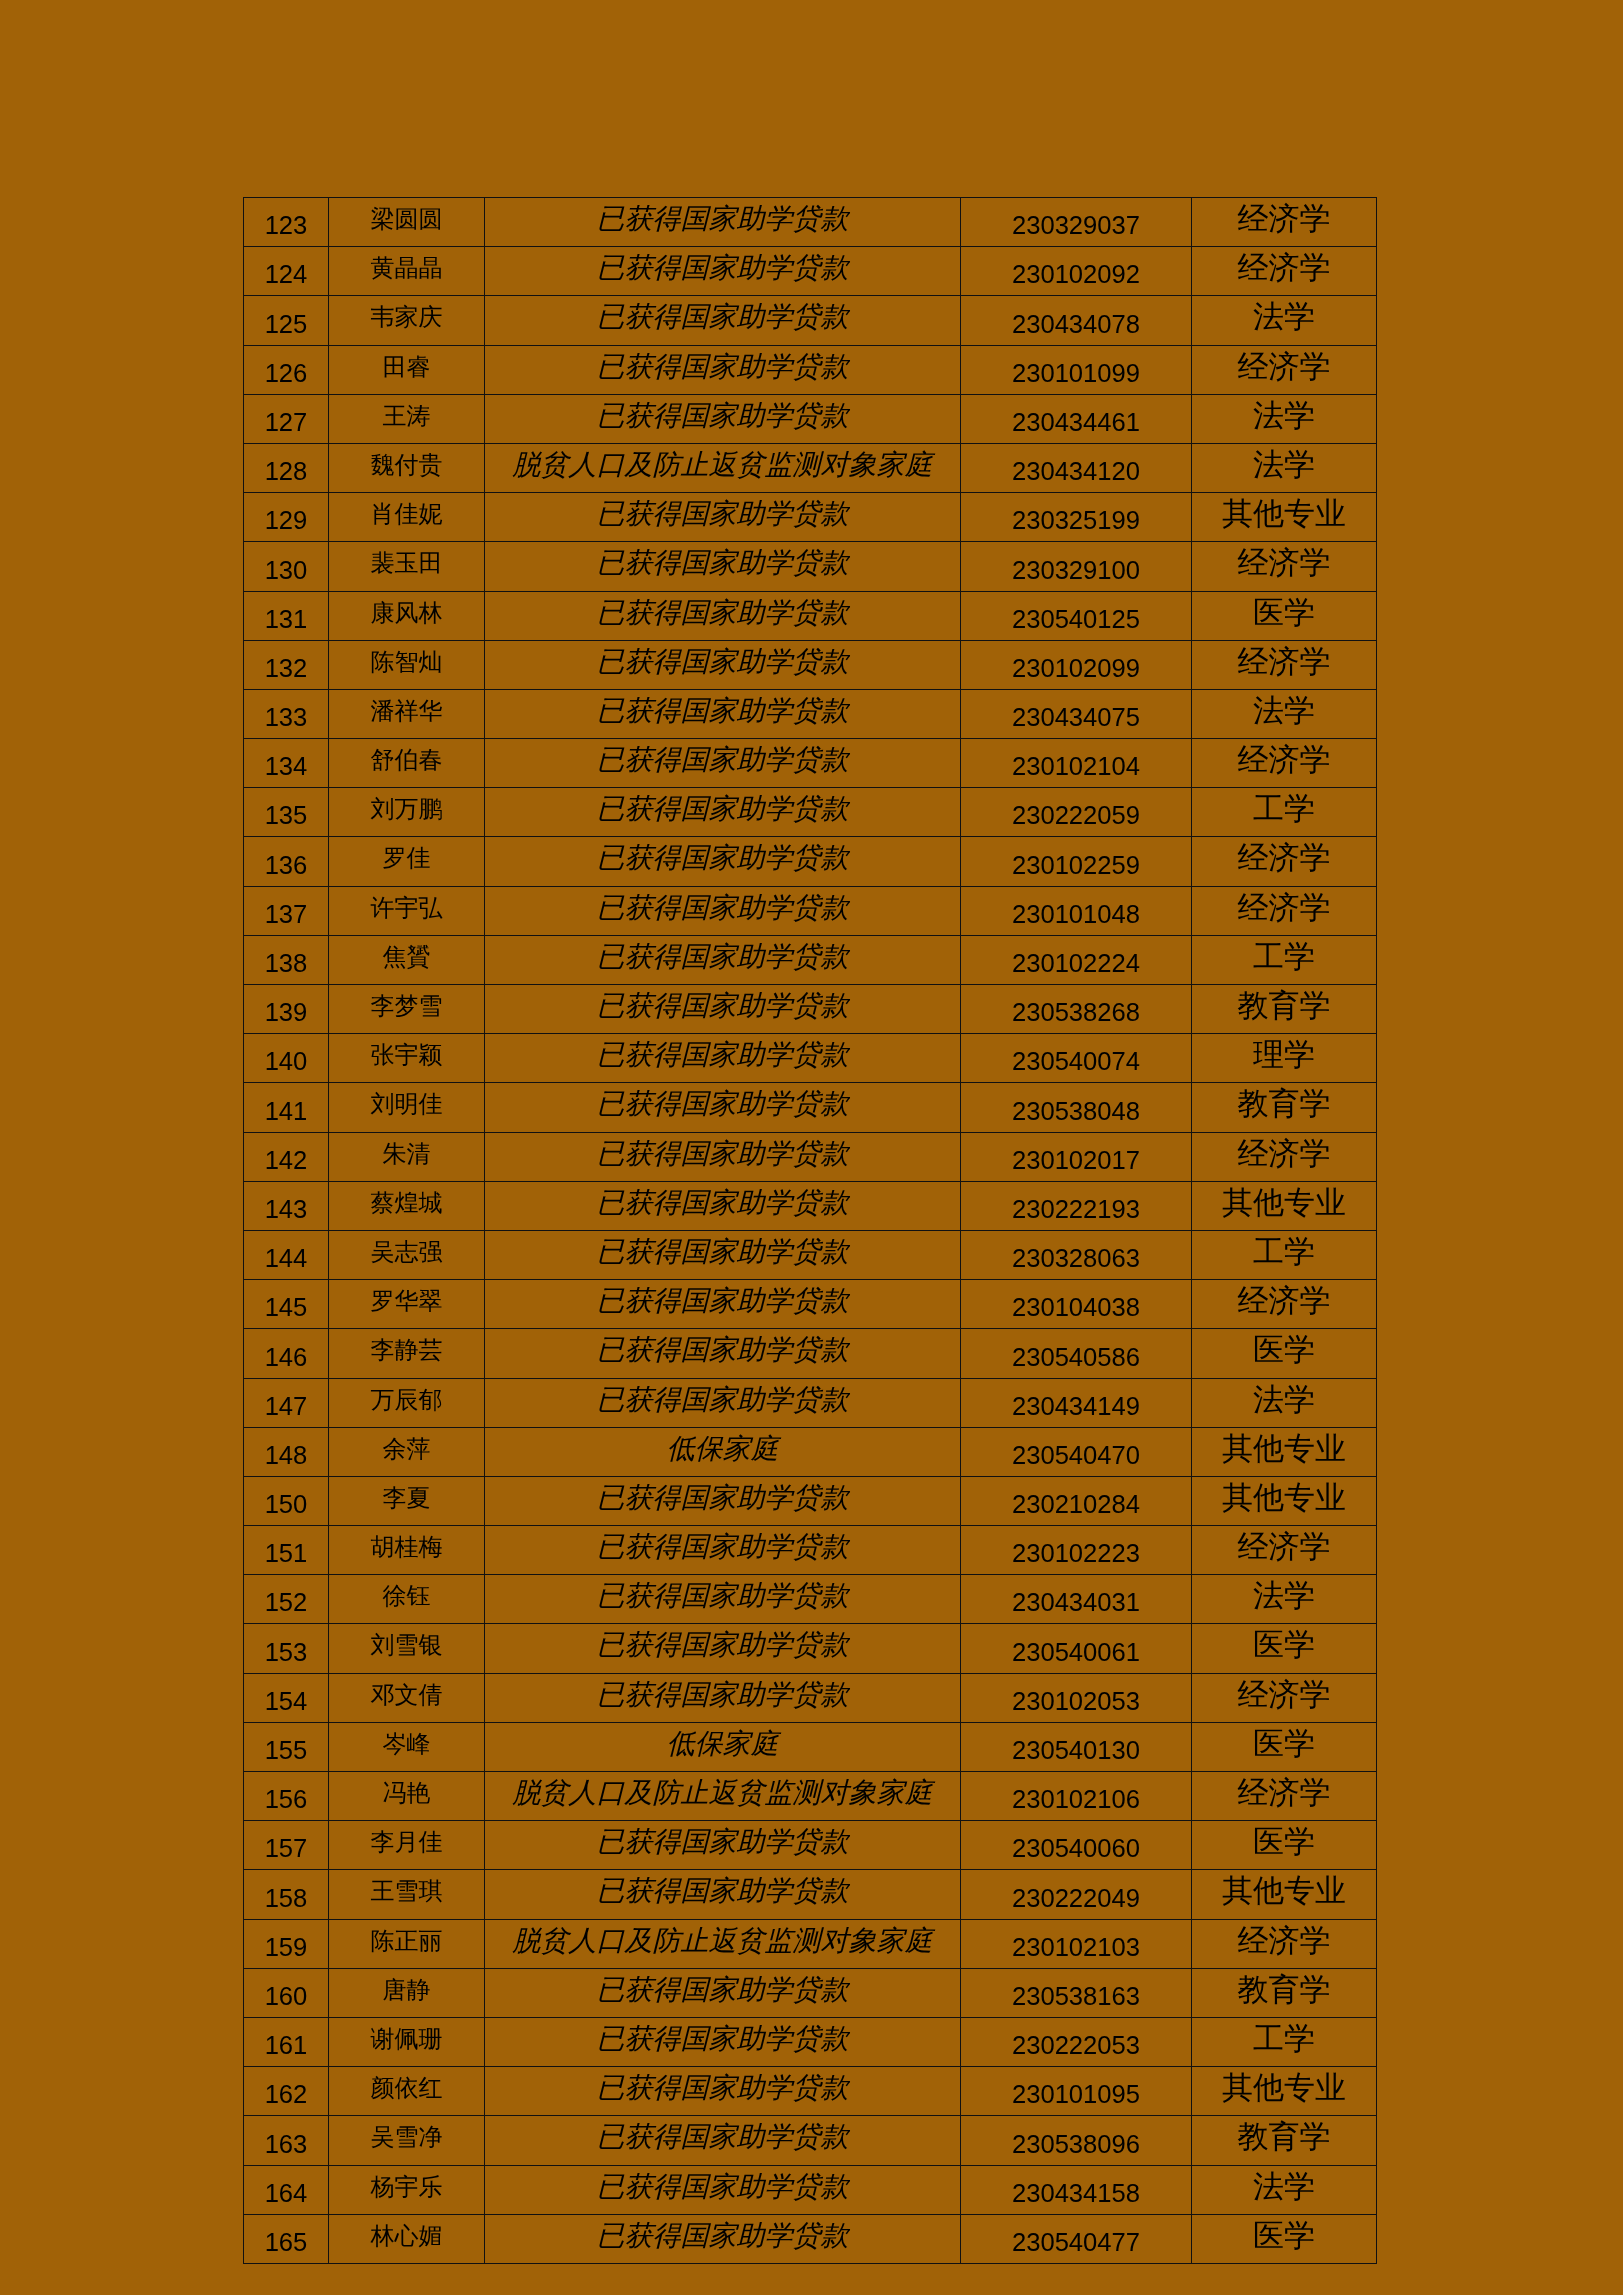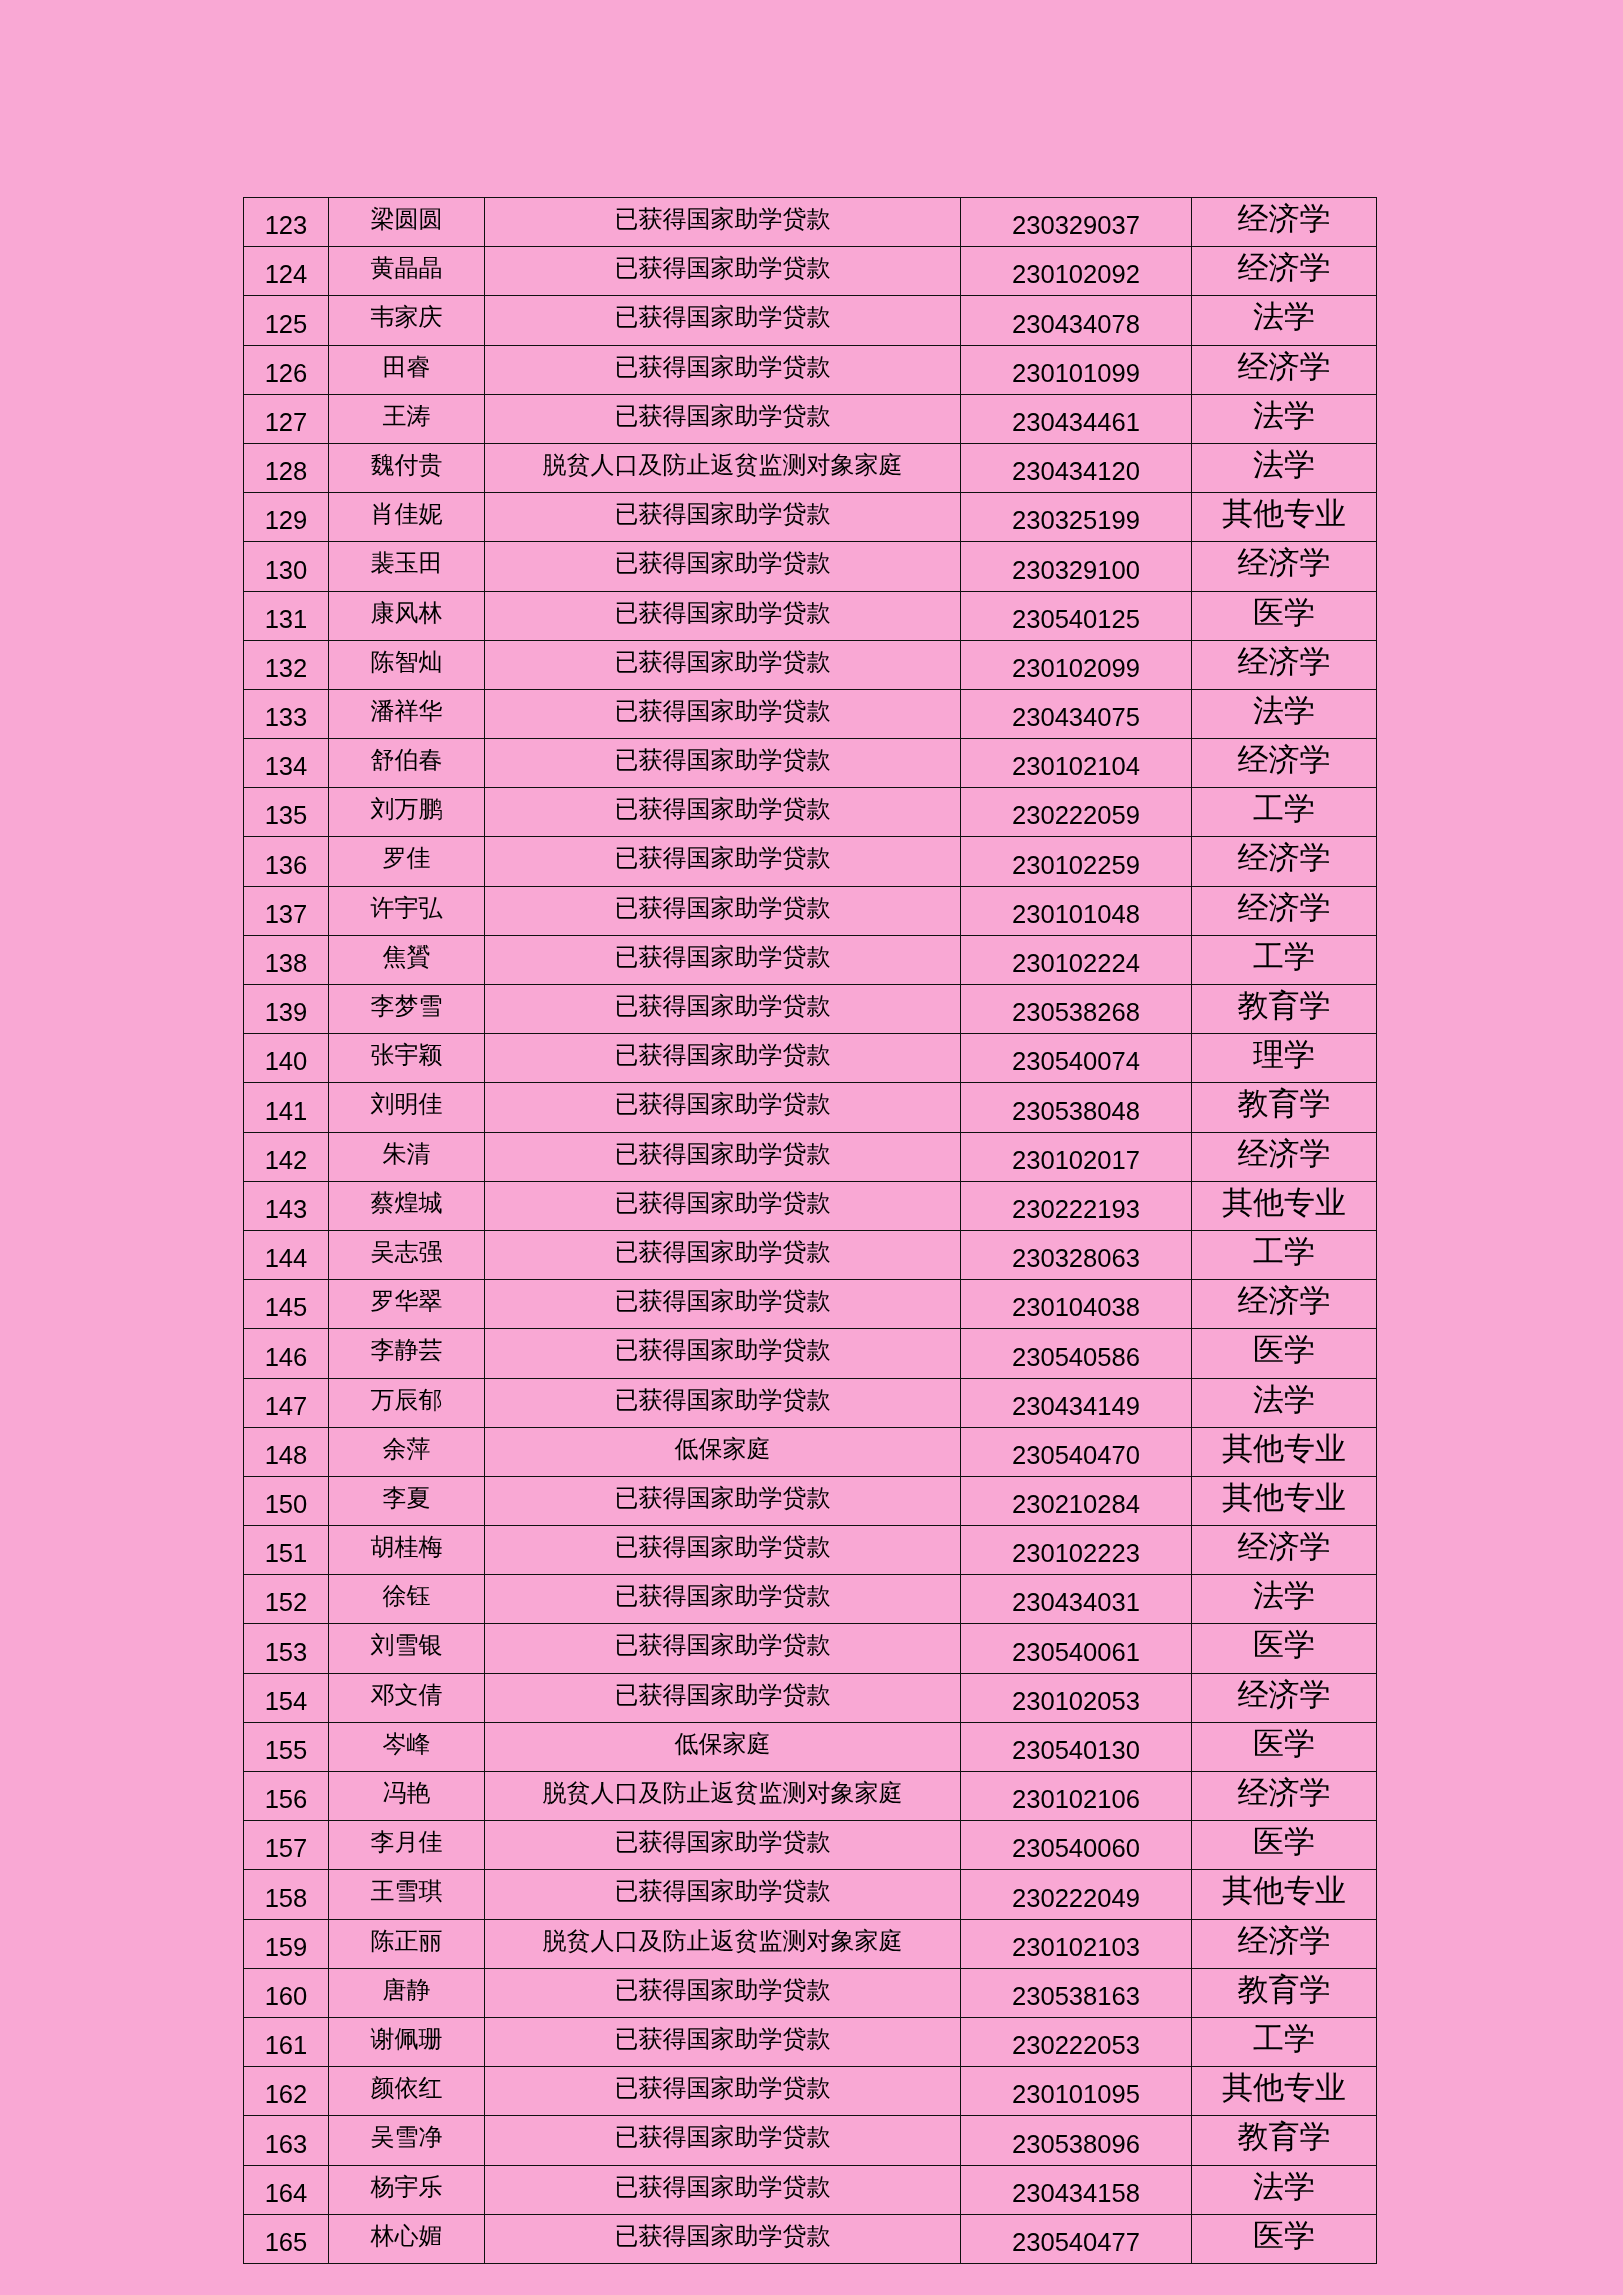--- a/index.html
+++ b/index.html
@@ -1,31 +1,31 @@
 <!DOCTYPE html>
 <html style="font-size:8.2px"><head>
 <meta charset="utf-8">
 <style>
   html, body { margin: 0; padding: 0; background: #ffffff; }
   body { width: 1623px; height: 2295px; position: relative; overflow: hidden; }
-  .page { position: absolute; left: 0; top: 0; width: 1623px; height: 2295px; background: #f9a8d4; }
+  .page { position: absolute; left: 0; top: 0; width: 1623px; height: 2295px; background: #a16207; }
   table.roster {
     position: absolute; left: 243px; top: 197px;
     border-collapse: collapse; table-layout: fixed;
     width: 1133px;
   }
   table.roster td {
     border: 1.5px solid #111111;
     height: 41px; padding: 0;
     text-align: center; vertical-align: middle;
     color: #000000; white-space: nowrap; overflow: hidden;
   }
   .c-idx { width: 84px; font-family: "Liberation Sans", sans-serif; font-size: 25.6px; padding-top: 7.2px !important; }
   .c-name { width: 155px; font-family: "DejaVu Serif", serif; font-size: 24px; }
-  .c-status { width: 475px; font-family: "DejaVu Serif", serif; font-size: 24px; }
+  .c-status { width: 475px; font-family: "DejaVu Serif", serif; font-size: 28px; font-style: italic; }
   .c-id { width: 230px; font-family: "Liberation Sans", sans-serif; font-size: 25.6px; padding-top: 7.2px !important; }
   .c-major { width: 184px; font-family: "DejaVu Serif", serif; font-size: 31px; }
   .c-name span, .c-status span, .c-major span { position: relative; top: -3.1px; }
 </style>
 </head>
 <body>
 
 <div class="page">
   <table class="roster">
     <tbody id="roster-body">

